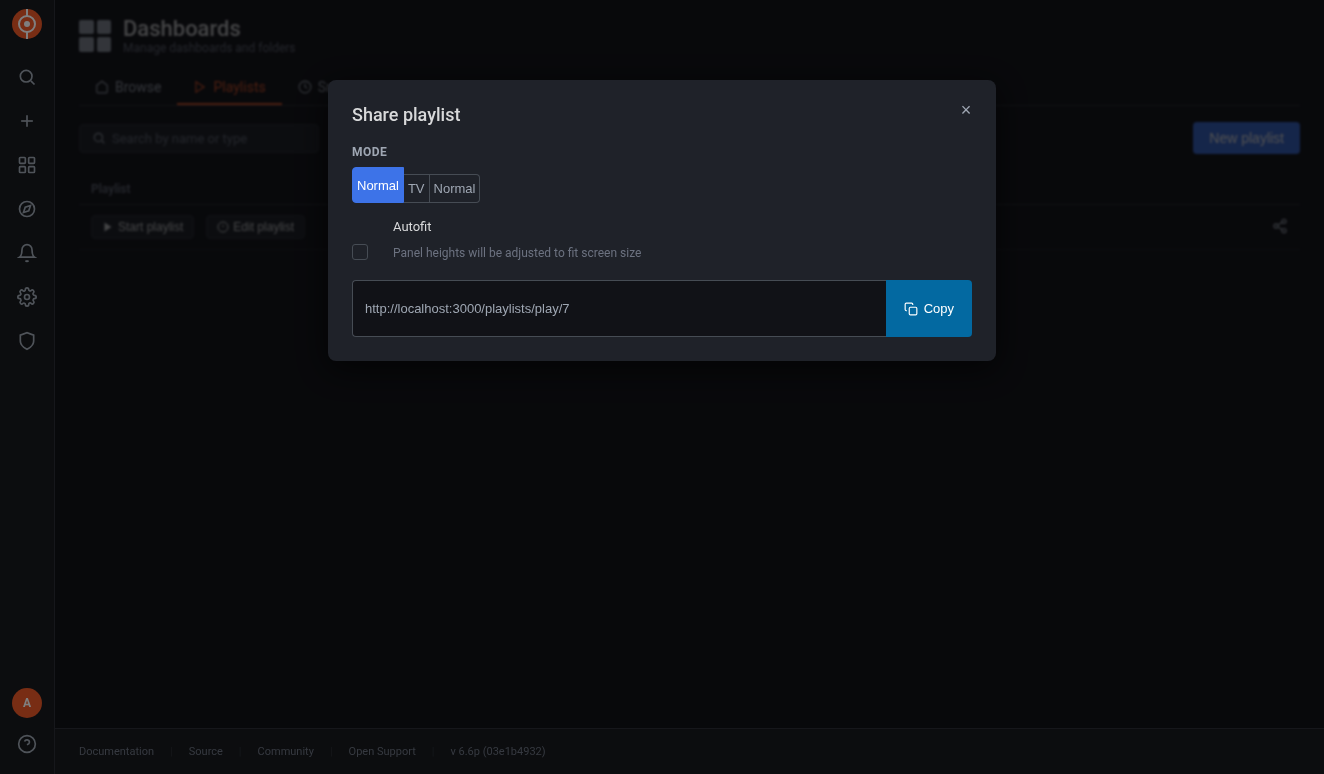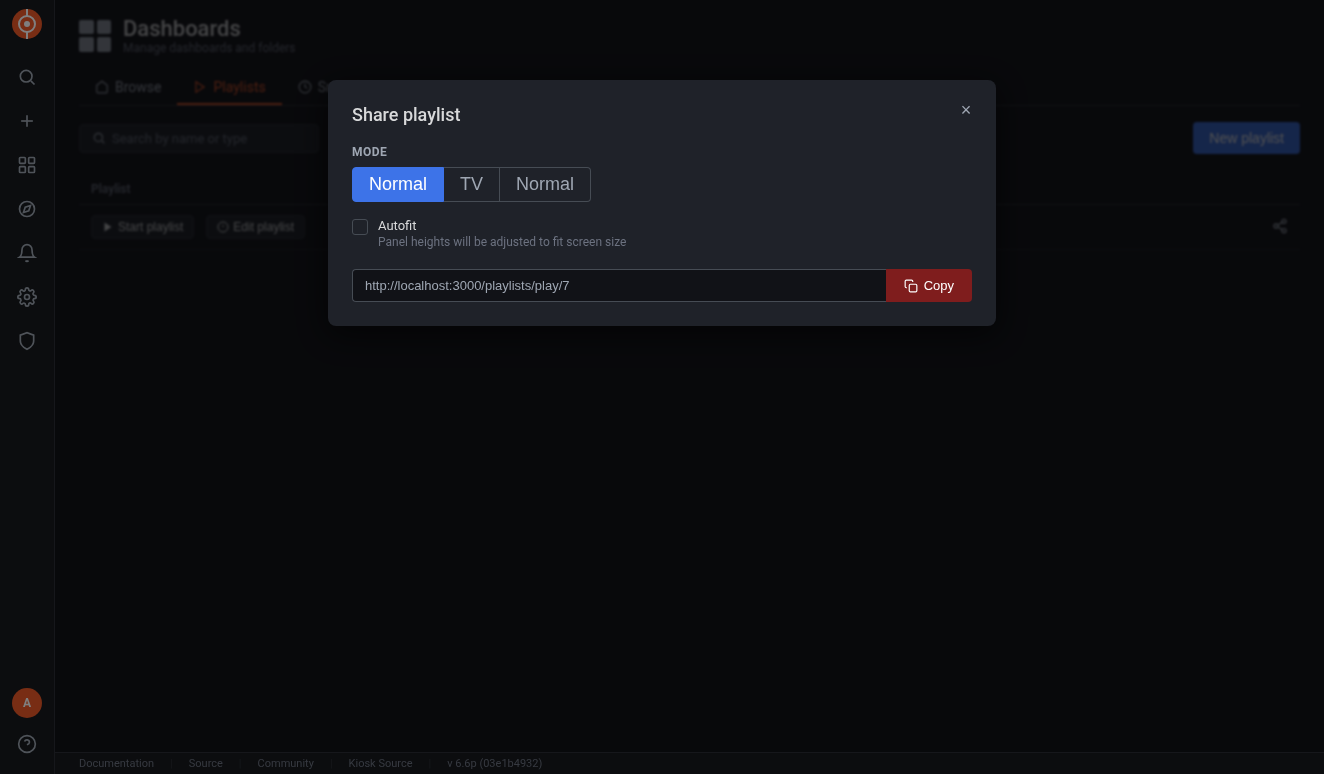--- a/index.html
+++ b/index.html
@@ -230,40 +230,40 @@
       letter-spacing: 0.5px;
       font-weight: 700;
     }
 
     .mode-buttons {
       display: flex;
       gap: 0;
       margin-bottom: 16px;
     }
     .mode-btn {
-      padding: 6px 16px;
+      padding: 6px 4px;
       border: 1px solid #464c54;
       background: transparent;
       color: #9fa7b3;
       cursor: pointer;
-      font-size: 18px;
+      font-size: 13px;
     }
     .mode-btn:first-child { border-radius: 4px 0 0 4px; }
     .mode-btn:last-child { border-radius: 0 4px 4px 0; }
-    .mode-btn + .mode-btn { border-left: none; }
+    .mode-btn + .mode-btn { border-left: none; margin-top: 7px; }
     .mode-btn.active {
       background: #3d73e8;
       border-color: #3d73e8;
       color: #fff;
     }
 
     .autofit-row {
       display: flex;
-      align-items: flex-start;
-      gap: 10px;
+      align-items: flex-end;
+      gap: 25px;
       margin-bottom: 20px;
     }
     .checkbox {
       width: 16px;
       height: 16px;
       border: 1px solid #464c54;
       background: transparent;
       border-radius: 3px;
       margin-top: 1px;
       flex-shrink: 0;
@@ -272,59 +272,59 @@
     .autofit-text {}
     .autofit-label {
       color: #d8d9da;
       font-size: 13px;
       display: block;
     }
     .autofit-hint {
       color: #6c7280;
       font-size: 12px;
       display: block;
-      margin-top: 2px;
+      margin-top: 12px;
     }
 
     .link-url-section {}
     .link-url-row {
       display: flex;
       gap: 0;
     }
     .link-input {
       flex: 1;
       background: #111217;
       border: 1px solid #464c54;
       border-right: none;
       border-radius: 4px 0 0 4px;
       color: #9fa7b3;
-      padding: 8px 12px;
+      padding: 20px 12px;
       font-size: 13px;
       outline: none;
     }
     .copy-btn {
-      background: #7f1d1d;
+      background: #0369a1;
       border: none;
       color: #fff;
       padding: 8px 18px;
       border-radius: 0 4px 4px 0;
       cursor: pointer;
       font-size: 13px;
       display: flex;
       align-items: center;
       gap: 6px;
       white-space: nowrap;
     }
 
     
     .footer {
       position: fixed;
       bottom: 0; left: 55px; right: 0;
       background: #181b1f;
-      padding: 4px 24px;
+      padding: 16px 24px;
       display: flex;
       align-items: flex-start;
       gap: 16px;
       font-size: 11px;
       color: #6c7280;
       border-top: 1px solid #2c2f36;
     }
     .footer a { color: #6c7280; text-decoration: none; }
     .footer-sep { color: #2c2f36; }
   </style>
@@ -522,16 +522,16 @@
   </div>
 </div>
 
 <div class="footer">
   <a href="#">Documentation</a>
   <span class="footer-sep">|</span>
   <a href="#">Source</a>
   <span class="footer-sep">|</span>
   <a href="#">Community</a>
   <span class="footer-sep">|</span>
-  <a href="#">Kiosk Source</a>
+  <a href="#">Open Support</a>
   <span class="footer-sep">|</span>
   <span>v 6.6p (03e1b4932)</span>
 </div>
 
 </body></html>

